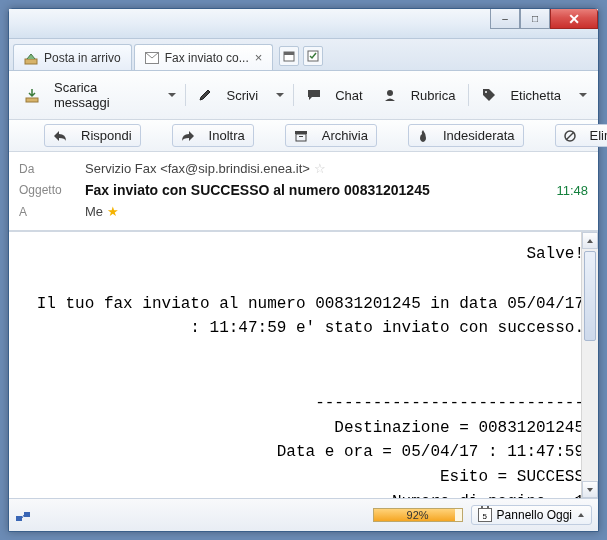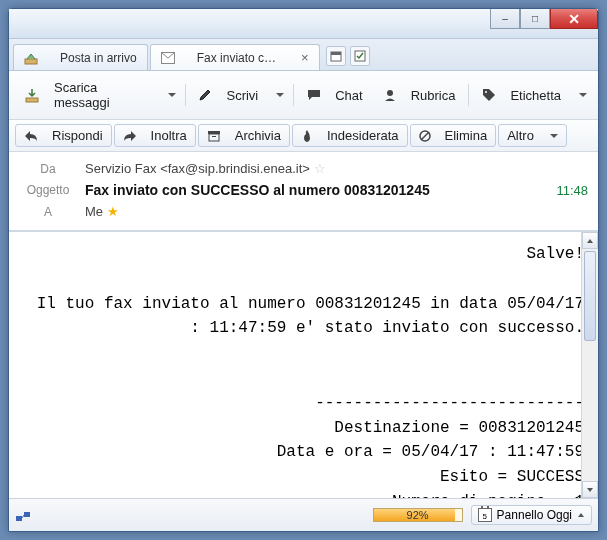--- a/index.html
+++ b/index.html
@@ -65,21 +65,21 @@
     align-items: flex-end;
     padding: 0 4px;
     gap: 2px;
     border-bottom: 1px solid #b8c8da;
   }
   .tab {
     height: 26px;
     padding: 0 10px;
     display: flex;
     align-items: center;
-    gap: 22px;
+    gap: 6px;
     border: 1px solid #b8c8da;
     border-bottom: none;
     border-radius: 3px 3px 0 0;
     background: linear-gradient(to bottom,#f8fbff,#e7eef8);
     color: #333;
     max-width: 170px;
   }
   .tab.active {
     background: linear-gradient(to bottom,#fff,#f5f8fc);
   }
@@ -120,20 +120,21 @@
     color: #222;
     font-size: 13px;
     background: transparent;
     justify-content: flex-end;
   }
   .toolbar2 .tbtn {
     border: 1px solid #c0cde0;
     background: linear-gradient(to bottom,#fdfdfd,#ecf1f8);
     padding: 3px 8px;
     font-size: 13px;
+    margin-left: 29px;
   }
   .dropcaret {
     width: 0; height: 0;
     border-left: 4px solid transparent;
     border-right: 4px solid transparent;
     border-top: 4px solid #555;
     margin-left: 2px;
   }
   .sep {
     width: 1px;
@@ -146,21 +147,21 @@
     border-bottom: 1px solid #d0d8e2;
     color: #444;
   }
   .hrow {
     display: flex;
     align-items: center;
     padding: 3px 0;
   }
   .hlabel {
     width: 58px;
-    text-align: center;
+    text-align: left;
     color: #888;
     font-size: 12px;
     margin-right: 8px;
   }
   .hvalue {
     color: #444;
     font-size: 13px;
   }
   .subject {
     font-weight: bold;

